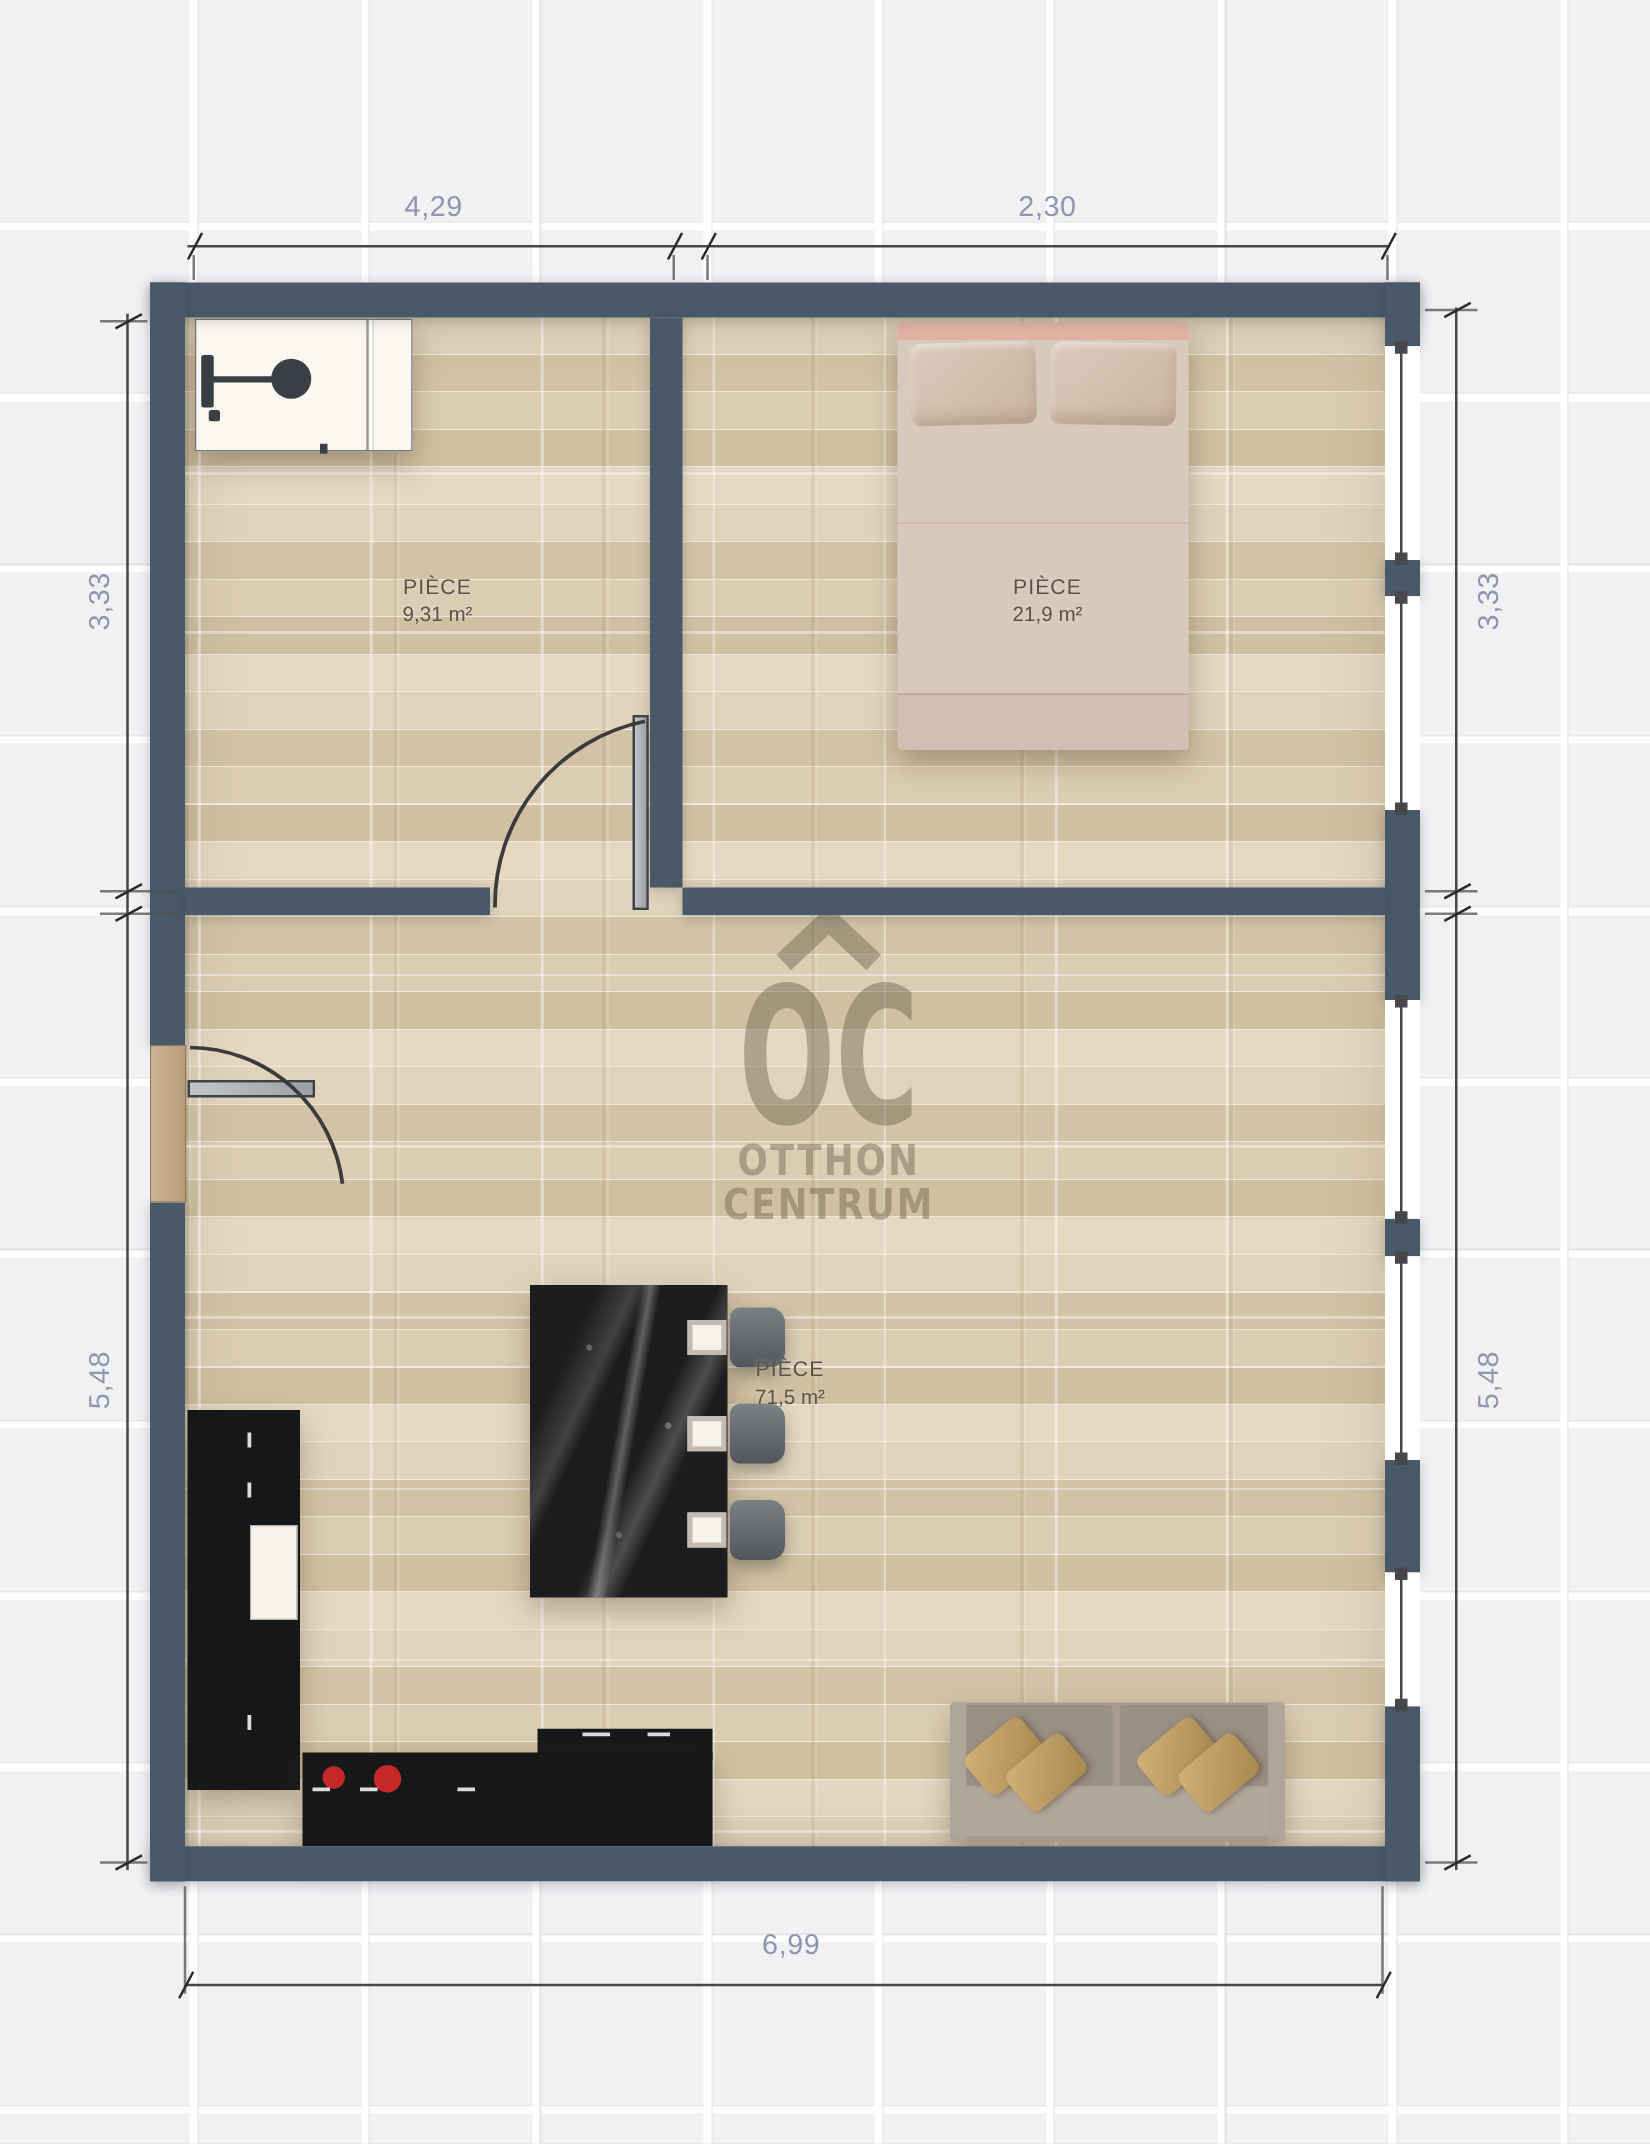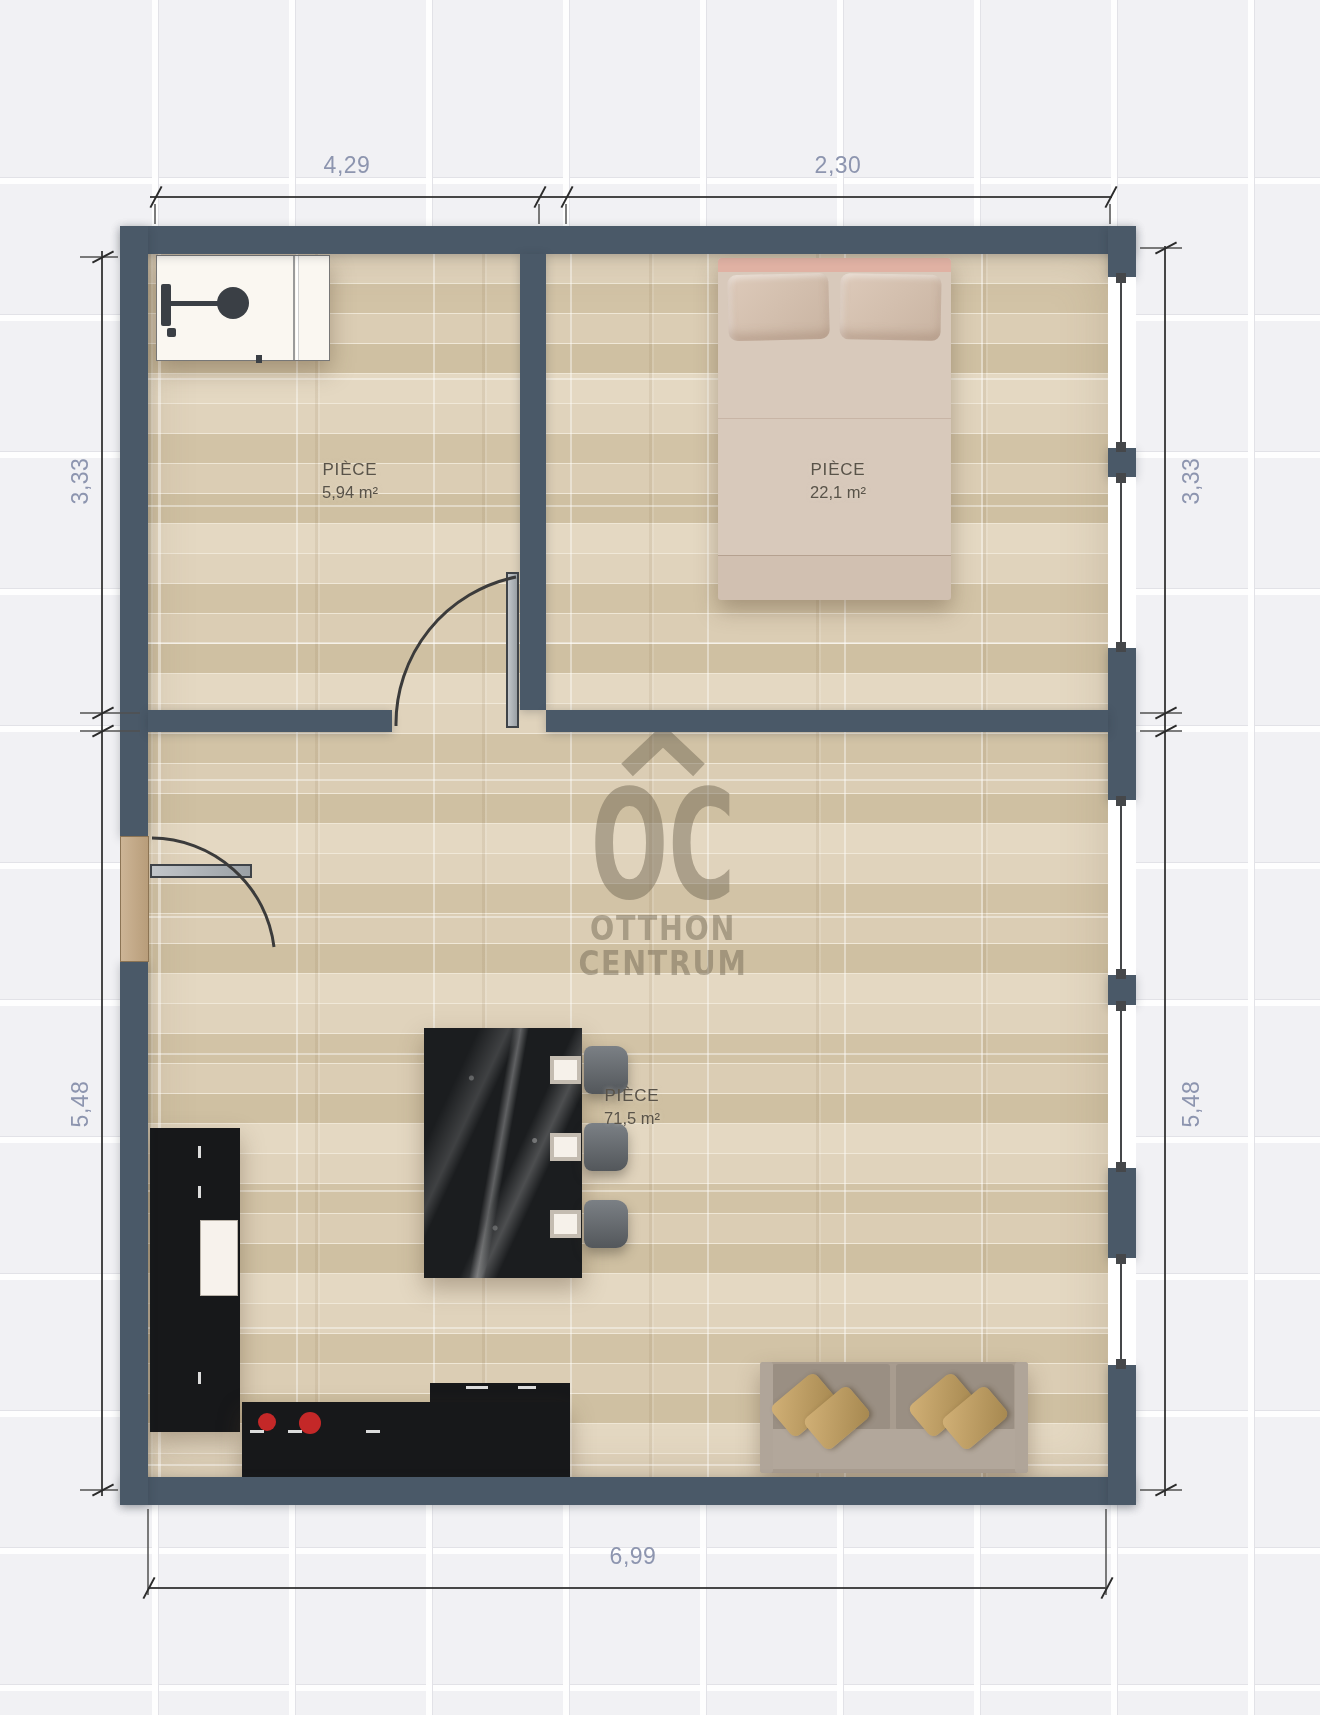--- a/index.html
+++ b/index.html
@@ -222,25 +222,25 @@
 <div class="leaf abs" style="left:506px;top:572px;width:13px;height:156px;"></div>
 <div class="entry-wood abs" style="left:120px;top:836px;width:29px;height:126px;"></div>
 <div class="leaf abs" style="left:150px;top:864px;width:102px;height:14px;"></div>
 <svg class="abs arc-svg">
   <path d="M 516 577 A 150 150 0 0 0 396 726" fill="none" stroke="#3b3b3b" stroke-width="3"></path>
   <path d="M 152 838 A 124 124 0 0 1 274 947" fill="none" stroke="#3b3b3b" stroke-width="3"></path>
 </svg>
 
 <div class="roomlabel abs" style="left:350px;top:481px;">
   <div class="rname">PIÈCE</div>
-  <div class="rarea">5,94 m²</div>
+  <div class="rarea">9,31 m²</div>
 </div>
 <div class="roomlabel abs" style="left:838px;top:481px;">
   <div class="rname">PIÈCE</div>
-  <div class="rarea">22,1 m²</div>
+  <div class="rarea">21,9 m²</div>
 </div>
 <div class="roomlabel abs" style="left:632px;top:1107px;">
   <div class="rname">PIÈCE</div>
   <div class="rarea">71,5 m²</div>
 </div>
 
 <div class="dimline abs" style="left:150px;top:196px;width:962px;height:2px;"></div>
 <div class="dimline abs" style="left:101px;top:251px;width:2px;height:1245px;"></div>
 <div class="dimline abs" style="left:1164px;top:246px;width:2px;height:1250px;"></div>
 <div class="dimline abs" style="left:148px;top:1587px;width:958px;height:2px;"></div>

